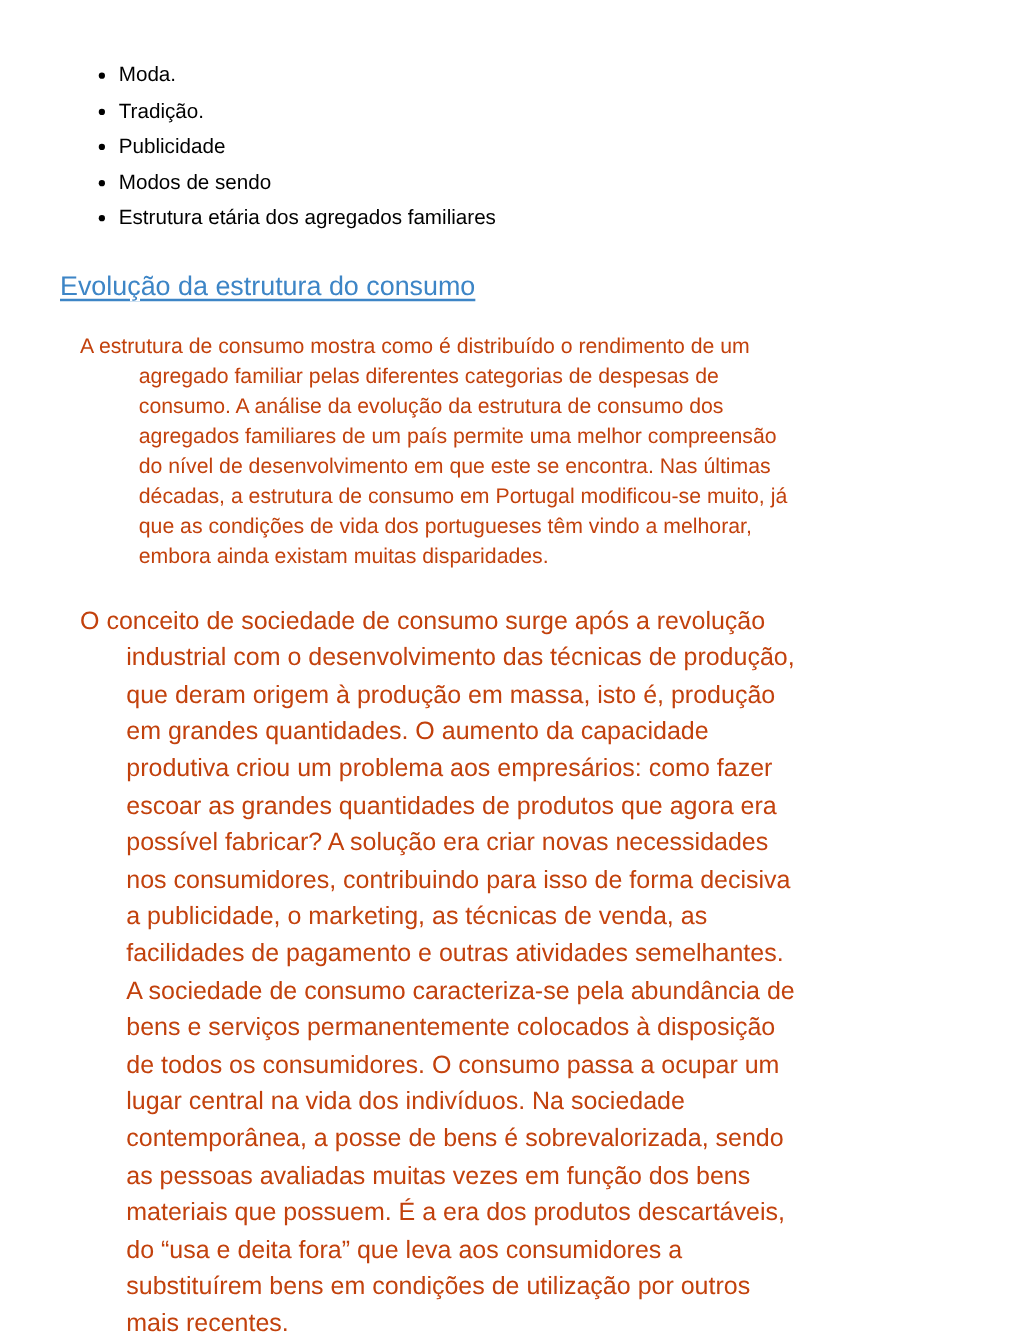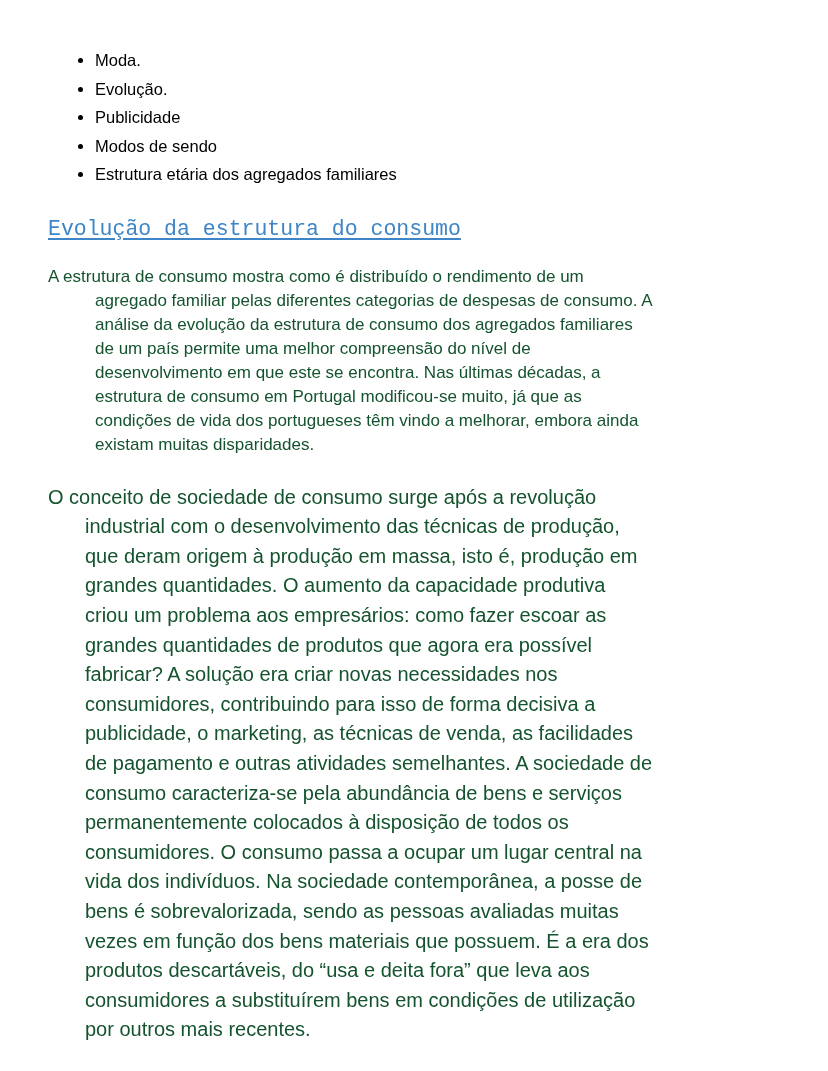--- a/index.html
+++ b/index.html
@@ -32,25 +32,24 @@
     color: #000000;
   }
   h2.heading {
     font-size: 21.5px;
     font-weight: 400;
     color: #3d85c6;
     text-decoration: underline;
     text-underline-offset: 3px;
     margin: 27px 0 0 0;
     line-height: 1.25;
-    font-family: Liberation Mono, monospace;
   }
   p.para {
-    margin: 0;
-    color: #14532d;
+    margin: 16px;
+    color: #c2410c;
   }
   p.p1 {
     margin-top: 23px;
     font-size: 17px;
     line-height: 23.9px;
     padding-left: 47px;
     text-indent: -47px;
   }
   p.p2 {
     margin-top: 26px;
@@ -60,21 +59,21 @@
     text-indent: -37px;
   }
 </style>
 </head>
 <body>
 
 <div class="page">
 
   <ul class="bullets">
     <li>Moda.</li>
-    <li>Evolução.</li>
+    <li>Tradição.</li>
     <li>Publicidade</li>
     <li>Modos de sendo</li>
     <li>Estrutura etária dos agregados familiares</li>
   </ul>
 
   <h2 class="heading">Evolução da estrutura do consumo</h2>
 
   <p class="para p1">A estrutura de consumo mostra como é distribuído o rendimento de um agregado familiar pelas diferentes categorias de despesas de consumo. A análise da evolução da estrutura de consumo dos agregados familiares de um país permite uma melhor compreensão do nível de desenvolvimento em que este se encontra. Nas últimas décadas, a estrutura de consumo em Portugal modificou-se muito, já que as condições de vida dos portugueses têm vindo a melhorar, embora ainda existam muitas disparidades.</p>
 
 

